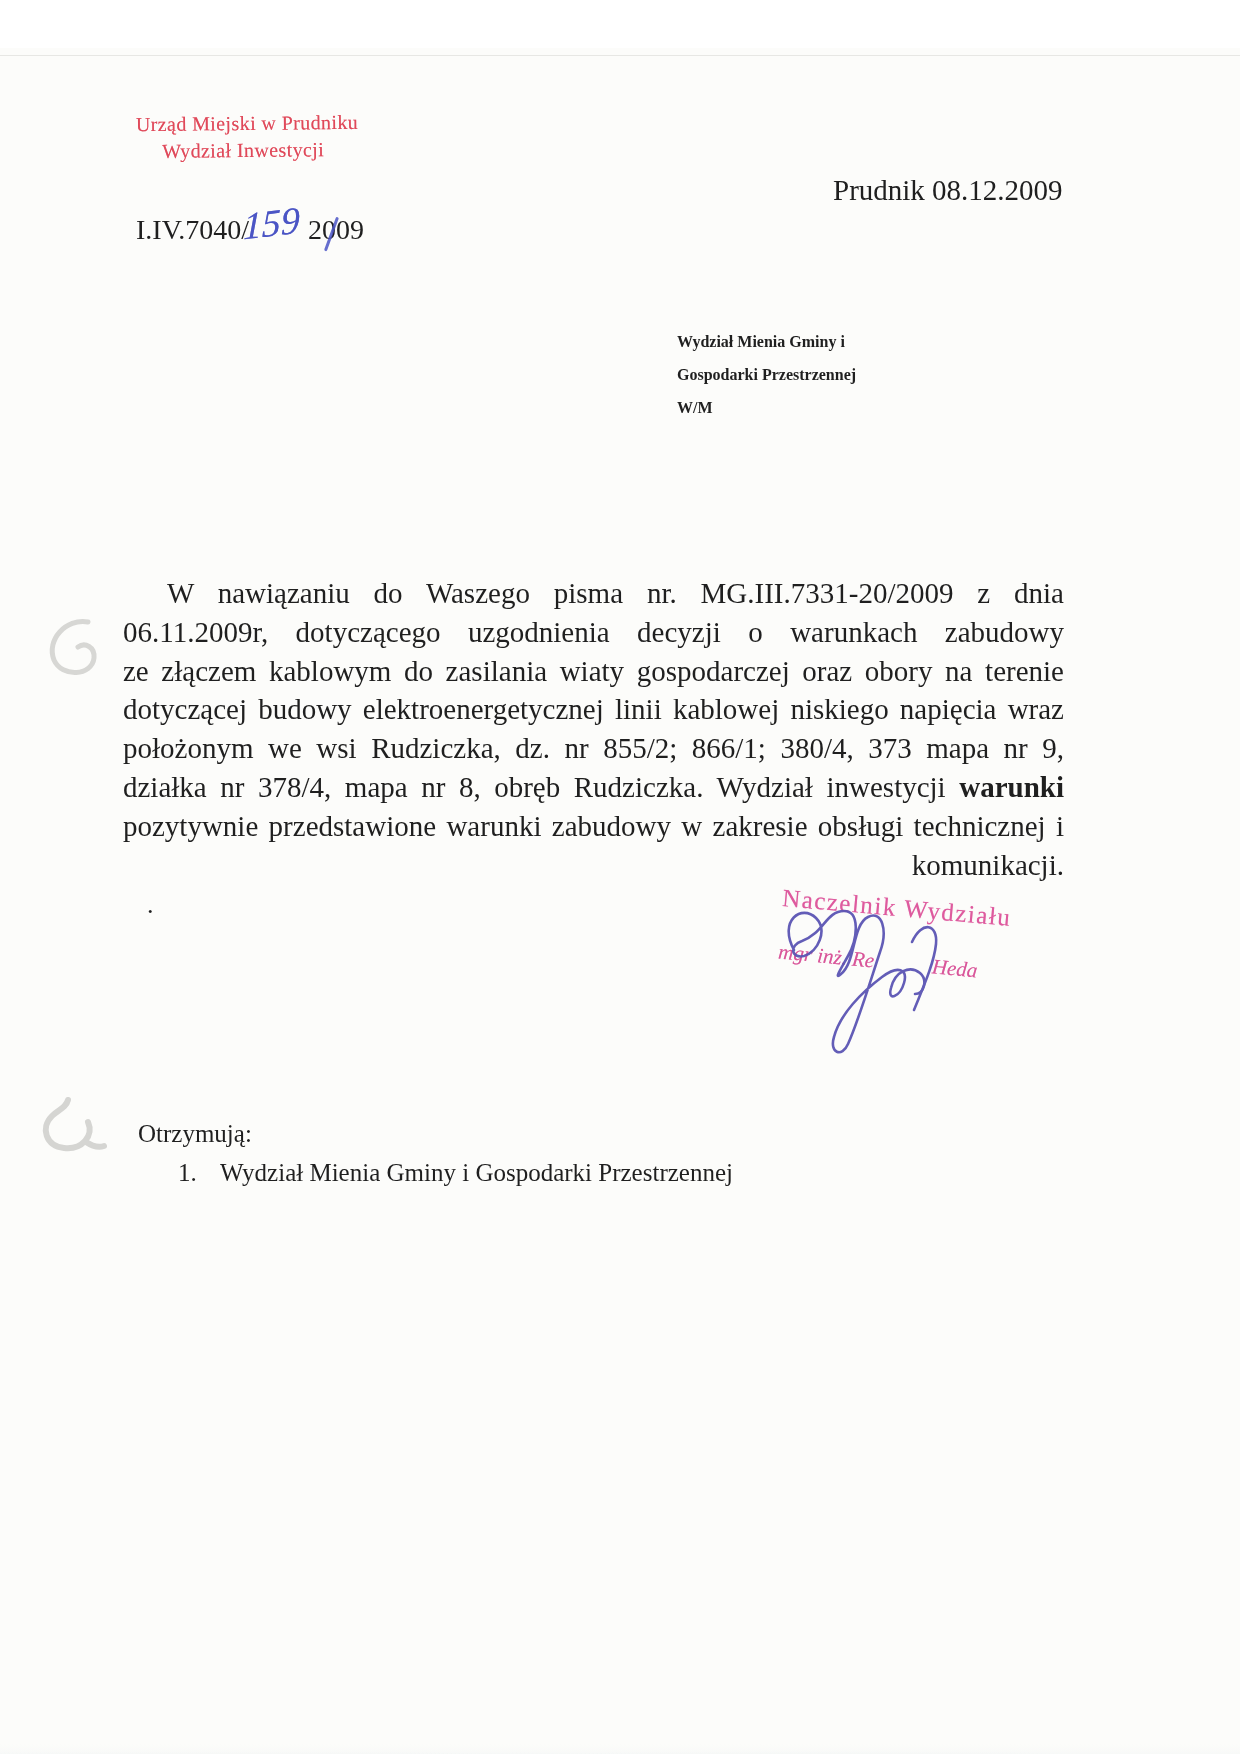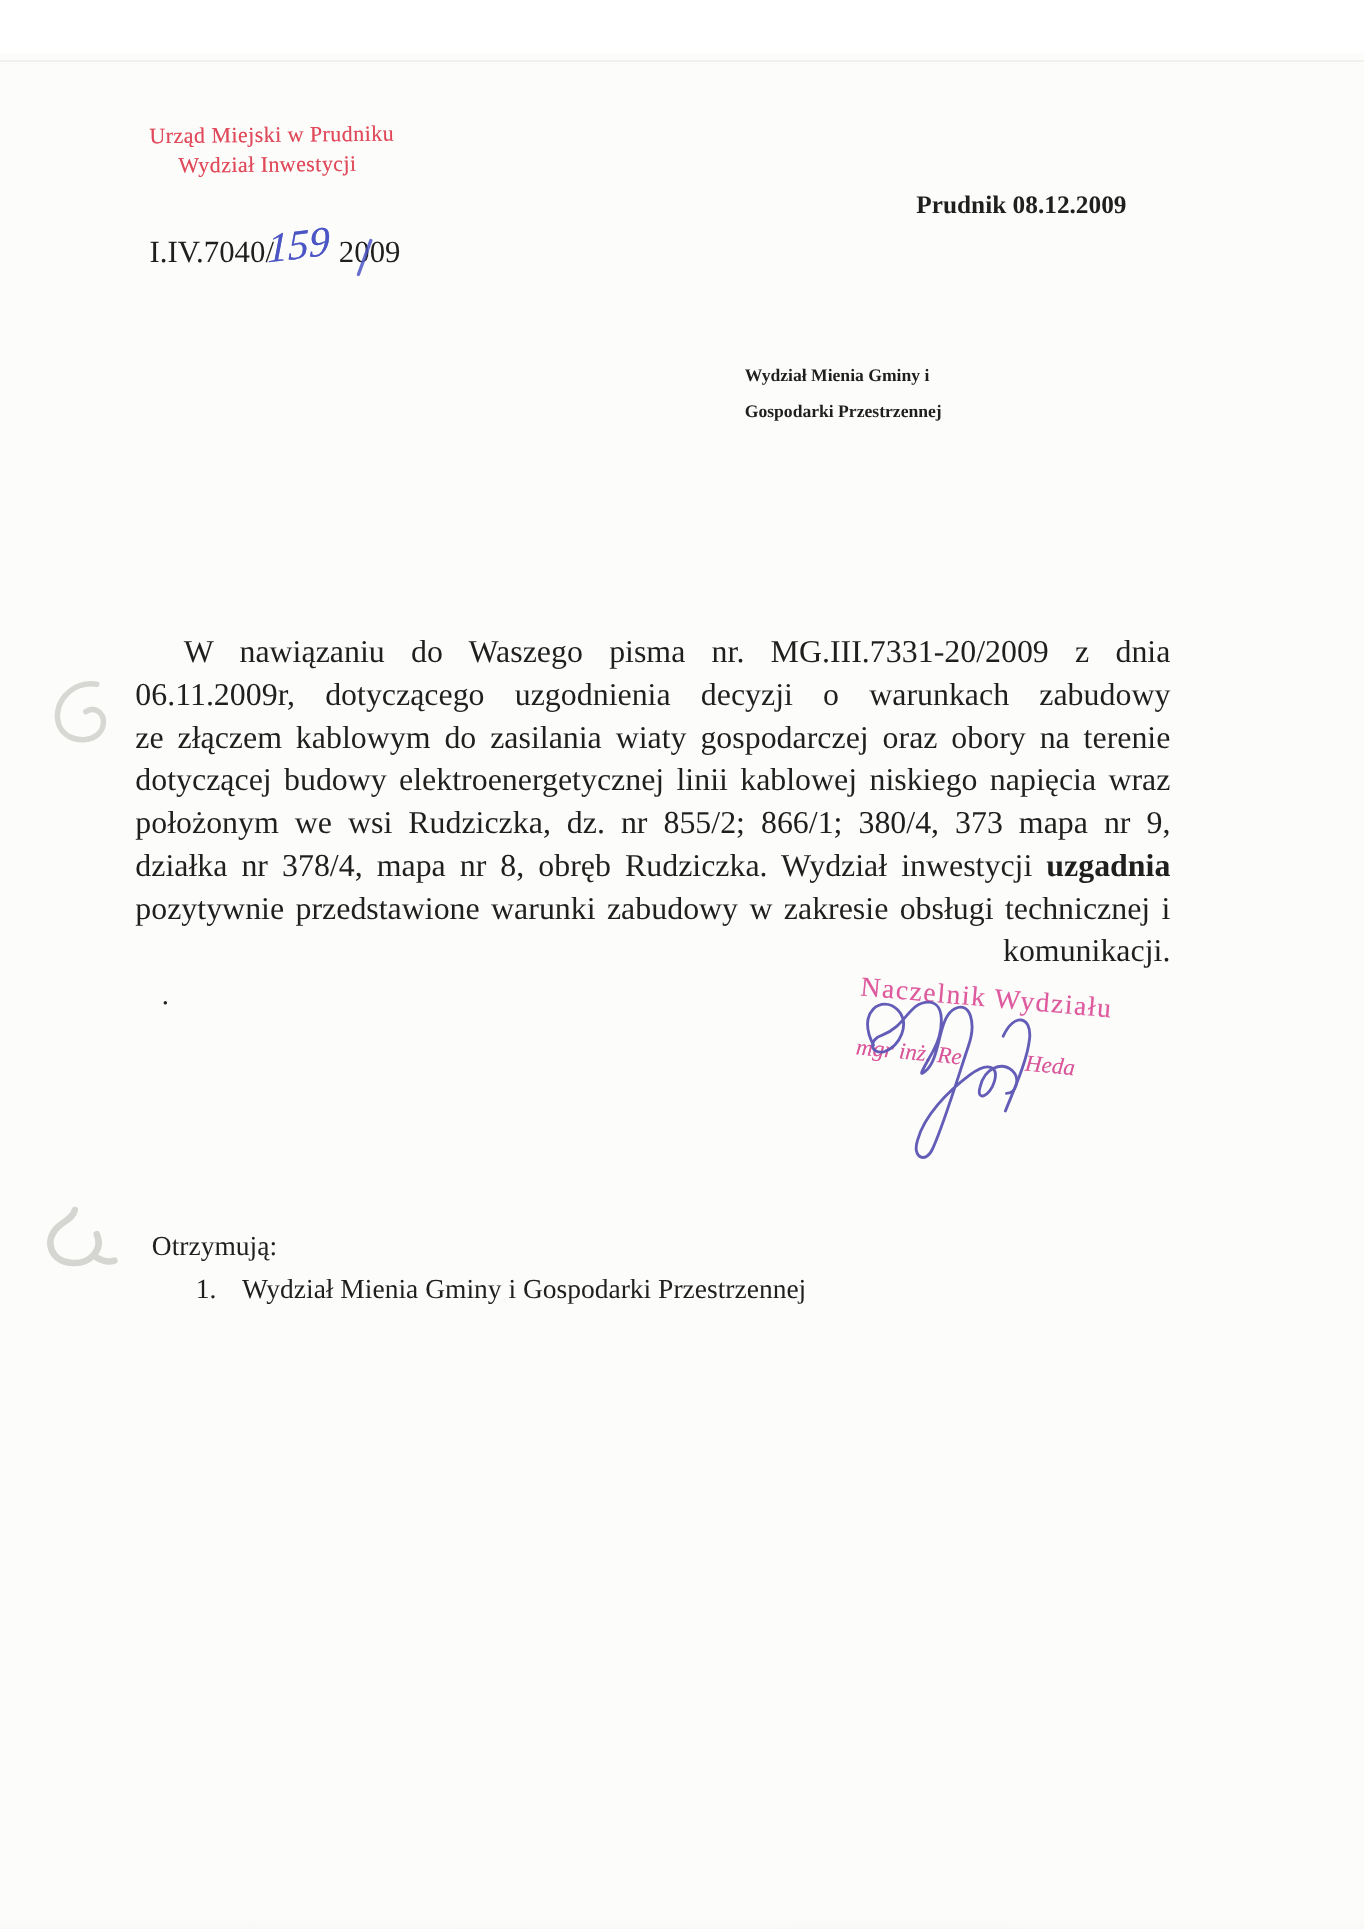--- a/index.html
+++ b/index.html
@@ -33,22 +33,22 @@
     line-height: 27px;
     transform: rotate(-0.6deg);
     text-shadow: 0 0 0.6px rgba(224,73,90,0.55);
     letter-spacing: 0.4px;
   }
   #sender-stamp .indent { margin-left: 26px; }
 
   
   #place-date {
     top: 126px; left: 833px;
-    font-size: 23px;
-    font-weight: 700;
+    font-size: 29px;
+    font-weight: 400;
   }
 
   
   #reference {
     top: 156px; left: 136px;
     font-size: 28px;
     white-space: nowrap;
   }
   #hw-number {
     display: inline-block;
@@ -178,29 +178,30 @@
   <div id="place-date" class="abs">Prudnik 08.12.2009</div>
 
   <div id="reference" class="abs">
     <span>I.IV.7040/</span><span id="hw-number">159</span><span class="year">2009</span>
   </div>
   <div id="hw-slash" class="abs"></div>
 
   <div id="addressee" class="abs">
     <div>Wydział Mienia Gminy i</div>
     <div>Gospodarki Przestrzennej</div>
+    <div>W/M</div>
   </div>
 
   <div id="body-text" class="abs">
     <div class="bline first"><span>W nawiązaniu do Waszego pisma nr. MG.III.7331-20/2009 z dnia</span> <b></b></div>
     <div class="bline"><span>06.11.2009r, dotyczącego uzgodnienia decyzji o warunkach zabudowy</span> <b></b></div>
     <div class="bline"><span>ze złączem kablowym do zasilania wiaty gospodarczej oraz obory na terenie</span> <b></b></div>
     <div class="bline"><span>dotyczącej budowy elektroenergetycznej linii kablowej niskiego napięcia wraz</span> <b></b></div>
     <div class="bline"><span>położonym we wsi Rudziczka, dz. nr 855/2; 866/1; 380/4, 373 mapa nr 9,</span> <b></b></div>
-    <div class="bline"><span>działka nr 378/4, mapa nr 8, obręb Rudziczka. Wydział inwestycji</span> <b>uzgadnia</b></div>
+    <div class="bline"><span>działka nr 378/4, mapa nr 8, obręb Rudziczka. Wydział inwestycji</span> <b>warunki</b></div>
     <div class="bline"><span>pozytywnie przedstawione warunki zabudowy w zakresie obsługi technicznej i</span> <b></b></div>
     <div class="bline last"><span>komunikacji.</span></div>
   </div>
 
   <div id="stray-dot" class="abs">.</div>
 
   <div id="title-stamp" class="abs">Naczelnik Wydziału</div>
 
   <div id="name-stamp" class="abs">
     <span>mgr inż. Re</span><span class="gap"></span><span>Heda</span>

